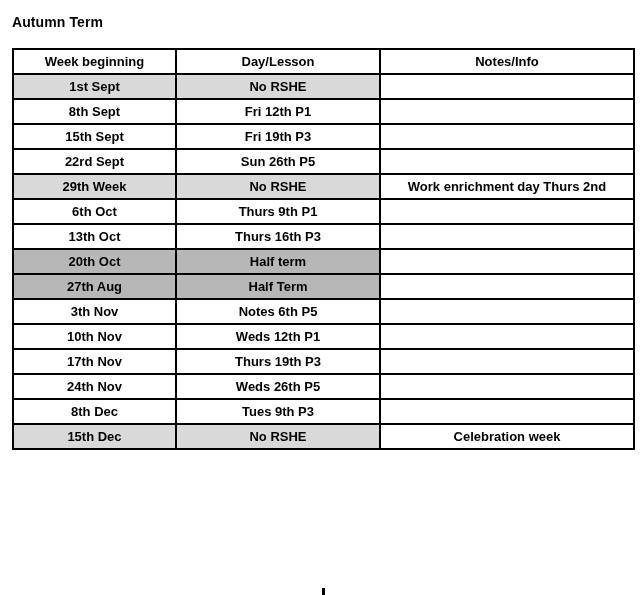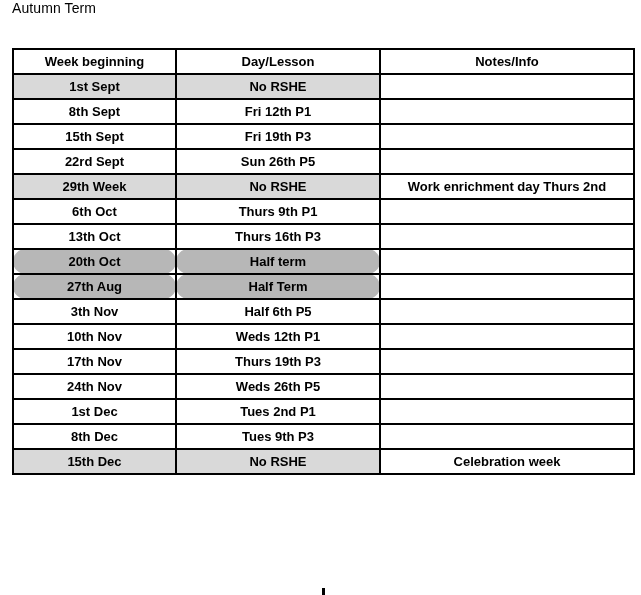--- a/index.html
+++ b/index.html
@@ -11,23 +11,23 @@
   html,body{background:#ffffff;}
   body{
     width:641px;height:595px;
     position:relative;
     font-family:"Liberation Sans","DejaVu Sans",sans-serif;
     color:#000000;
     overflow:hidden;
   }
   .page-title{
     position:absolute;
-    left:12px;top:0;
+    left:12px;top:14px;
     font-size:14px;
-    font-weight:normal;
+    font-weight:bold;
     letter-spacing:0.1px;
   }
   table.schedule{
     position:absolute;
     left:12px;top:48px;
     border-collapse:collapse;
     table-layout:fixed;
     width:621px;
   }
   table.schedule th,
@@ -37,21 +37,21 @@
     padding:0 4px;
     text-align:center;
     vertical-align:middle;
     font-size:13px;
     font-weight:bold;
     background:#ffffff;
     overflow:hidden;
     white-space:nowrap;
   }
   table.schedule td.shade-light{background:var(--shade-light);margin-top:12px;}
-  table.schedule td.shade-dark{background:var(--shade-dark);border-radius:13px;}
+  table.schedule td.shade-dark{background:var(--shade-dark);}
   .next-table-fragment{
     position:absolute;
     left:322px;top:588px;
     width:3px;height:7px;
     background:var(--border-color);
   }
 </style>
 </head>
 <body>
 
@@ -120,21 +120,21 @@
   </tr>
 
   <tr>
     <td class="shade-dark">27th Aug</td>
     <td class="shade-dark">Half Term</td>
     <td></td>
   </tr>
 
   <tr>
     <td>3th Nov</td>
-    <td>Half 6th P5</td>
+    <td>Notes 6th P5</td>
     <td></td>
   </tr>
 
   <tr>
     <td>10th Nov</td>
     <td>Weds 12th P1</td>
     <td></td>
   </tr>
 
   <tr>
@@ -142,25 +142,20 @@
     <td>Thurs 19th P3</td>
     <td></td>
   </tr>
 
   <tr>
     <td>24th Nov</td>
     <td>Weds 26th P5</td>
     <td></td>
   </tr>
 
-  <tr>
-    <td>1st Dec</td>
-    <td>Tues 2nd P1</td>
-    <td></td>
-  </tr>
 
   <tr>
     <td>8th Dec</td>
     <td>Tues 9th P3</td>
     <td></td>
   </tr>
 
   <tr>
     <td class="shade-light">15th Dec</td>
     <td class="shade-light">No RSHE</td>

